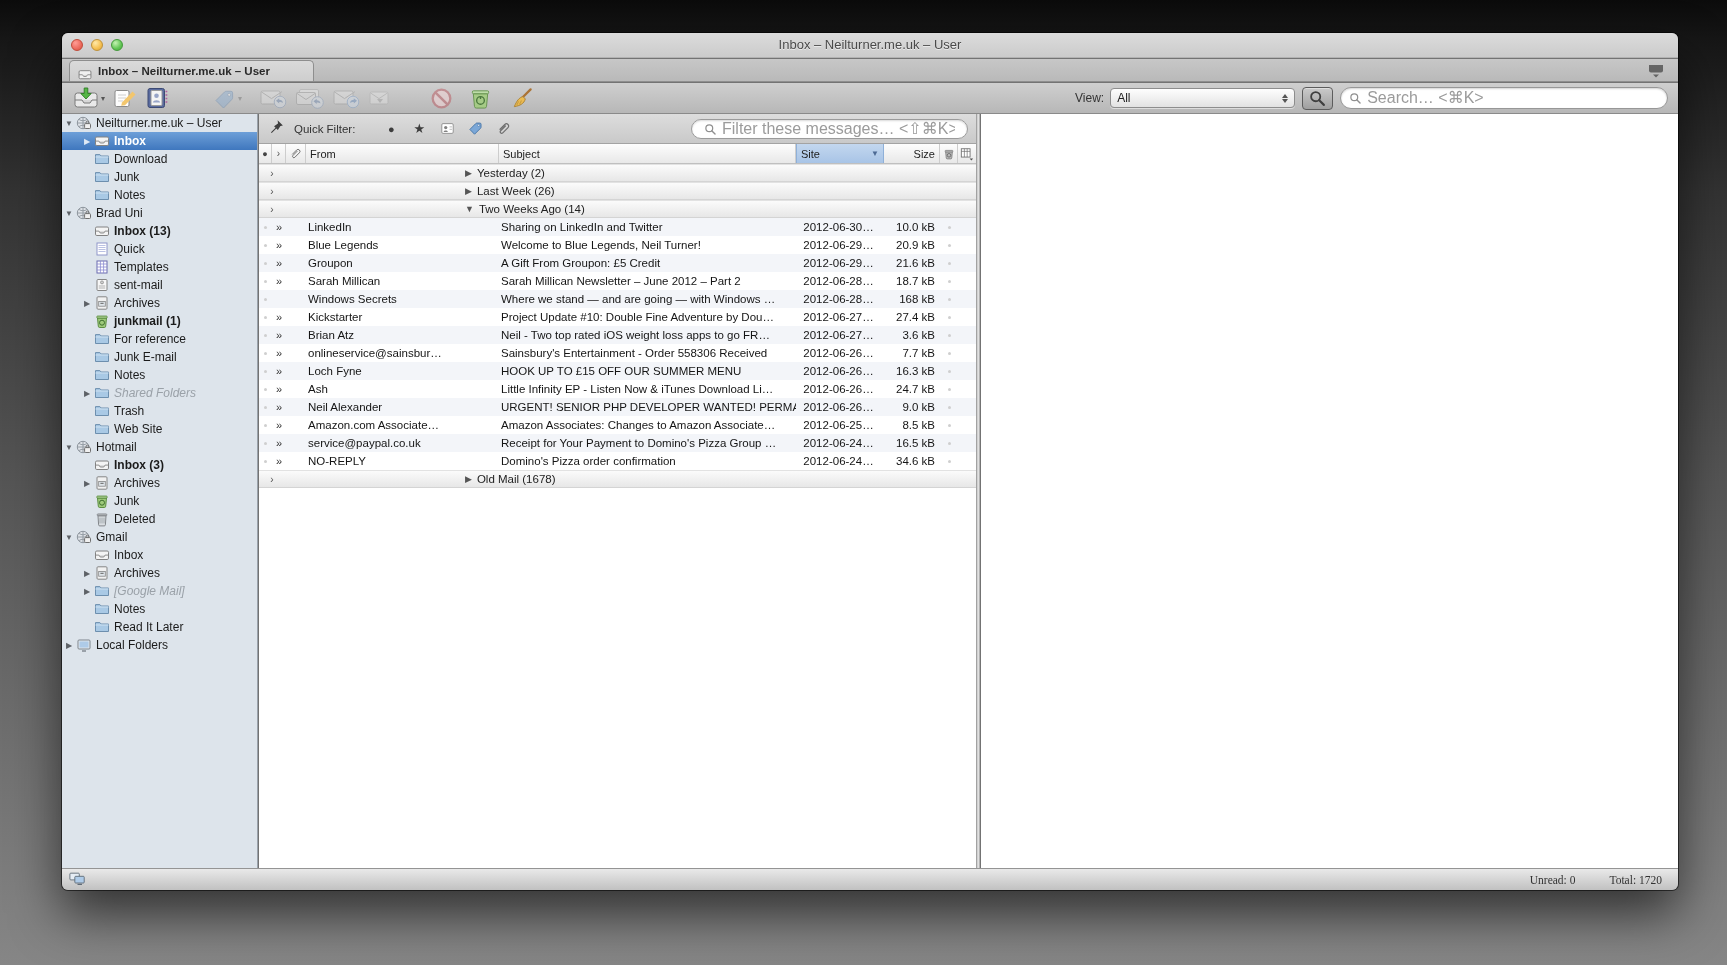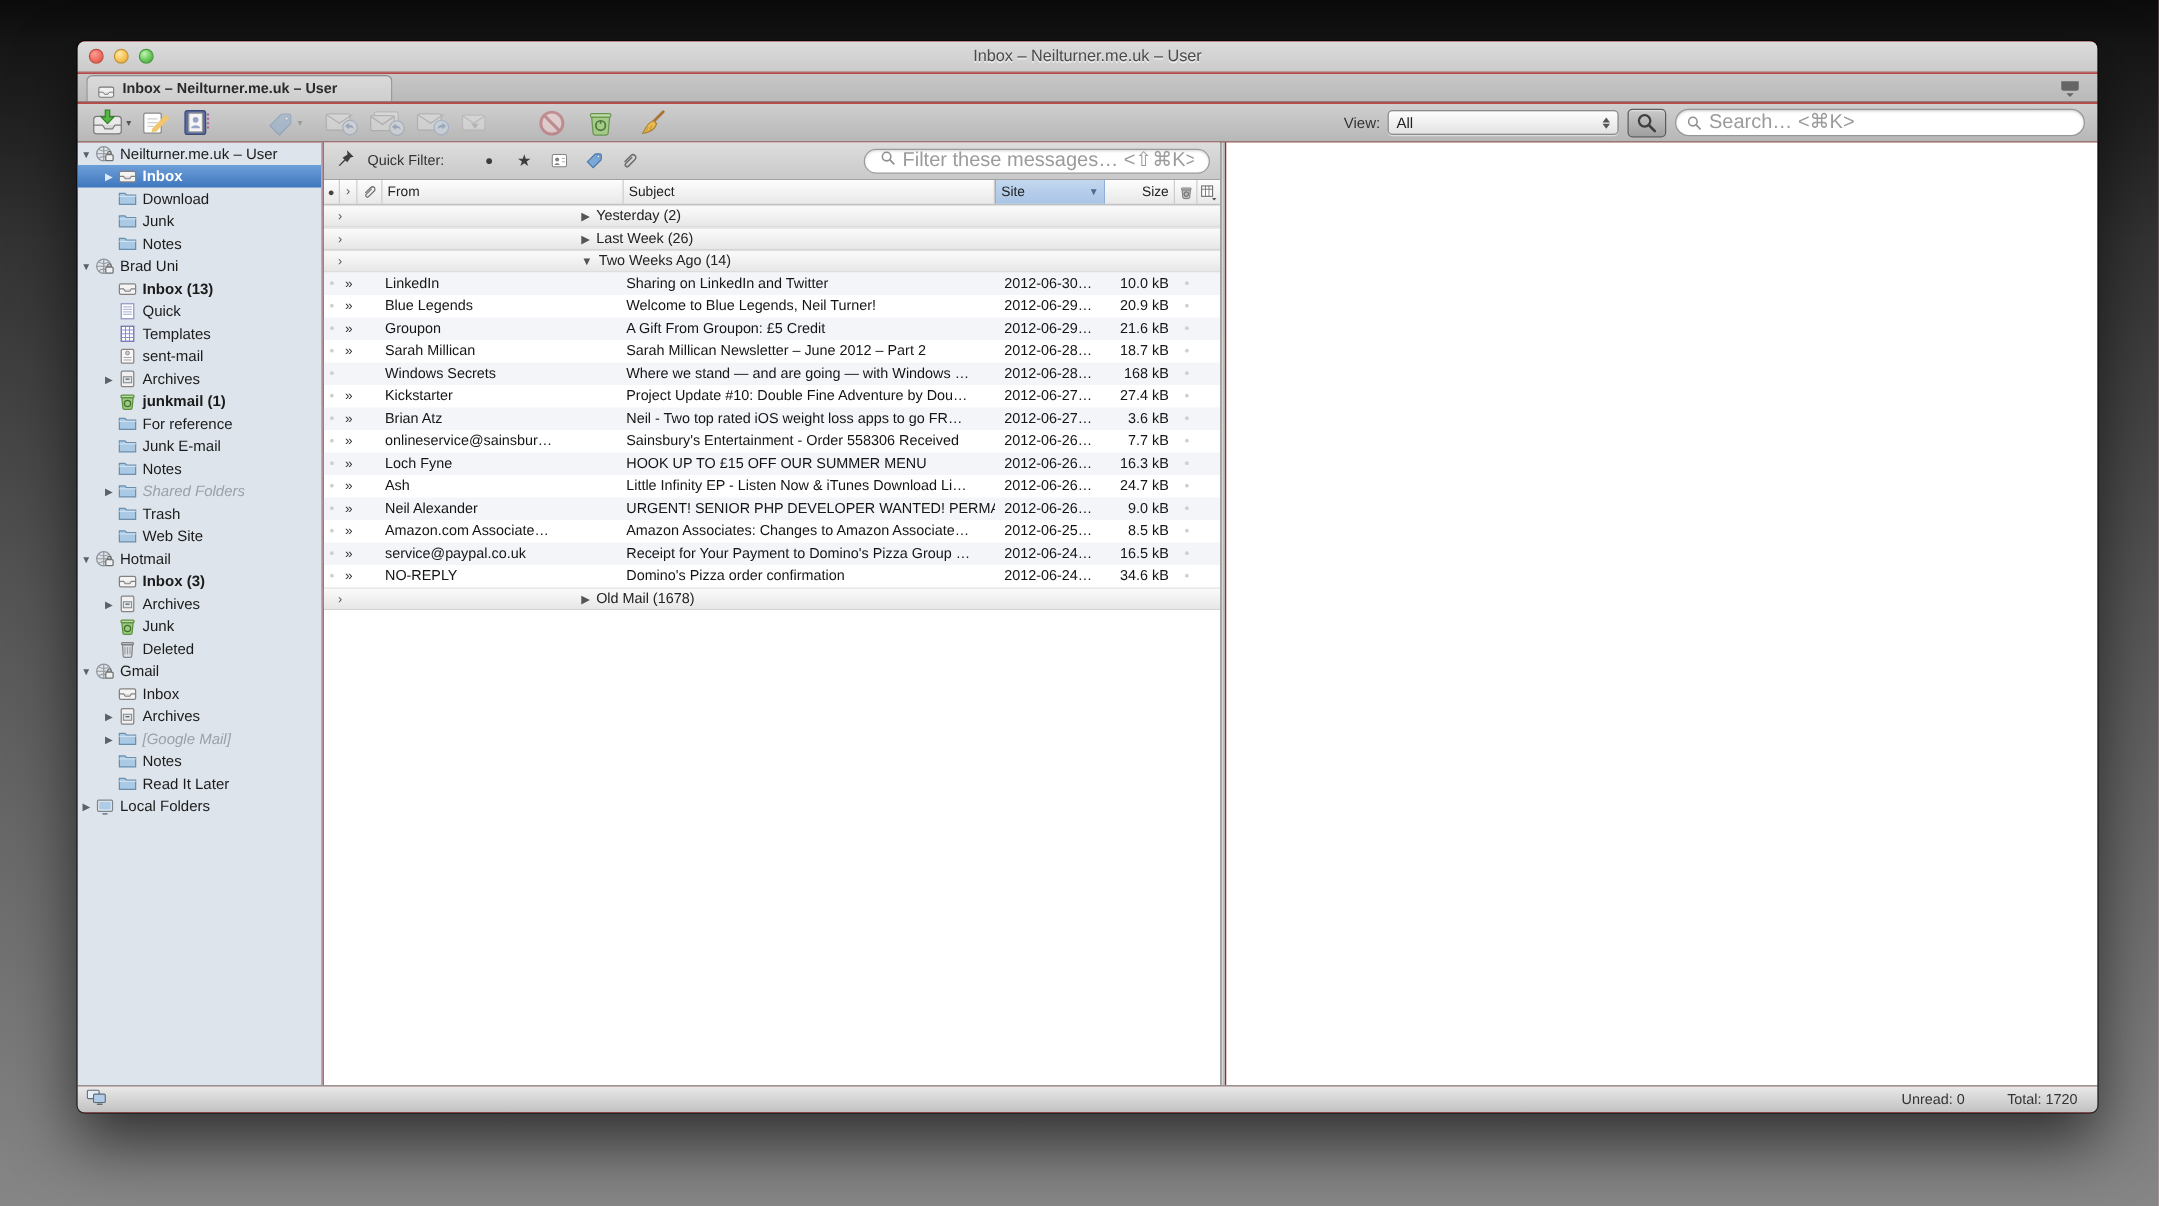--- a/index.html
+++ b/index.html
@@ -3,21 +3,21 @@
 <meta charset="utf-8">
 <style>
   * { margin:0; padding:0; box-sizing:border-box; }
   html,body { width:1727px; height:965px; overflow:hidden; }
   body {
     font-family:"Liberation Sans", sans-serif;
     background:linear-gradient(180deg,#0b0b0b 0%,#161616 4%,#333 20%,#555 50%,#747474 82%,#868686 100%);
   }
   .window {
     position:absolute; left:62px; top:33px; width:1616px; height:857px;
-    border-radius:6px; background:#b91c1c;
+    border-radius:6px; background:#737373;
     box-shadow:0 24px 50px rgba(0,0,0,.6), 0 0 0 1px rgba(0,0,0,.55);
     overflow:hidden;
   }
   
   .titlebar {
     position:absolute; left:0; top:0; right:0; height:25px;
     background:linear-gradient(#dcdcdc,#cbcbcb);
     border-bottom:1px solid #b2b2b2;
   }
   .lights { position:absolute; left:9px; top:6px; display:flex; gap:8px; }
@@ -119,21 +119,21 @@
     border-bottom:1px solid #a3a3a3;
     display:flex; align-items:center;
   }
   .qf-pin { margin:0 10px 0 10px; }
   .qf-label { font-size:11.5px; color:#333; margin-right:22px; }
   .qf-toggle { width:28px; height:20px; display:flex; align-items:center; justify-content:center; color:#3d3d3d; font-size:11px; }
   .qf-toggle.star { font-size:13px; }
   .filter-field {
     position:absolute; left:432px; right:8px; top:5px; height:20px;
     border:1px solid #9b9b9b; border-radius:11px; background:#fff;
-    display:flex; align-items:flex-start; padding:0 12px;
+    display:flex; align-items:center; padding:0 12px;
     box-shadow:inset 0 1px 2px rgba(0,0,0,.15);
   }
   
   .colheader {
     position:absolute; left:0; top:30px; right:0; height:20px;
     background:linear-gradient(#fdfdfd,#e8e8e8);
     border-bottom:1px solid #bfbfbf;
     display:flex; font-size:11px; color:#222;
   }
   .ch { border-right:1px solid #cdcdcd; display:flex; align-items:center; padding:0 4px; height:100%; }
@@ -168,21 +168,21 @@
   .c-junk  { width:18px; text-align:center; }
   .fdot { display:inline-block; width:3px; height:3px; border-radius:50%; background:#cfcfcf; vertical-align:middle; }
   
   .statusbar {
     position:absolute; left:0; bottom:0; right:0; height:22px;
     background:linear-gradient(#e9e9e9,#c1c1c1);
     border-top:1px solid #949494;
     display:flex; align-items:center; font-size:11.5px; color:#333;
   }
   .sb-offline { margin-left:7px; }
-  .sb-right { margin-left:auto; display:flex; gap:34px; padding-right:16px; }
+  .sb-right { margin-left:auto; display:flex; gap:34px; padding-right:16px;font-family:Liberation Serif, serif; }
 </style>
 </head>
 <body>
 
 <div class="window">
 
   <div class="titlebar">
     <div class="lights">
       <span class="light red"></span>
       <span class="light yellow"></span>

